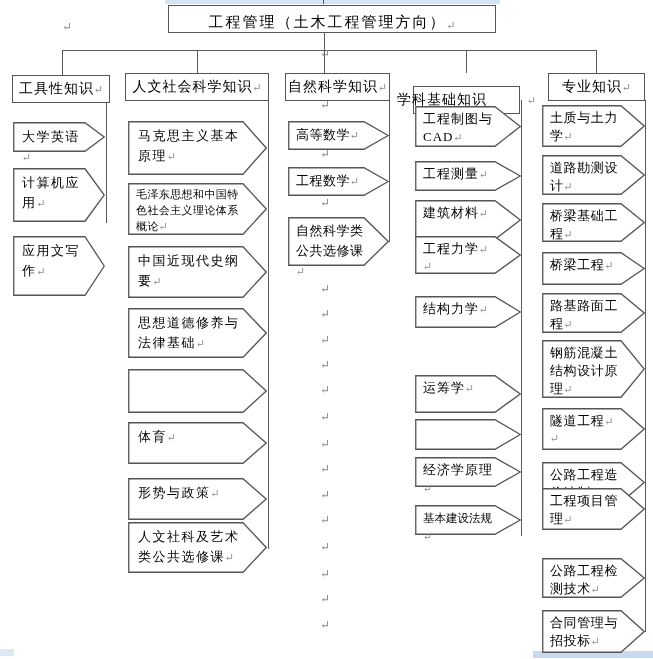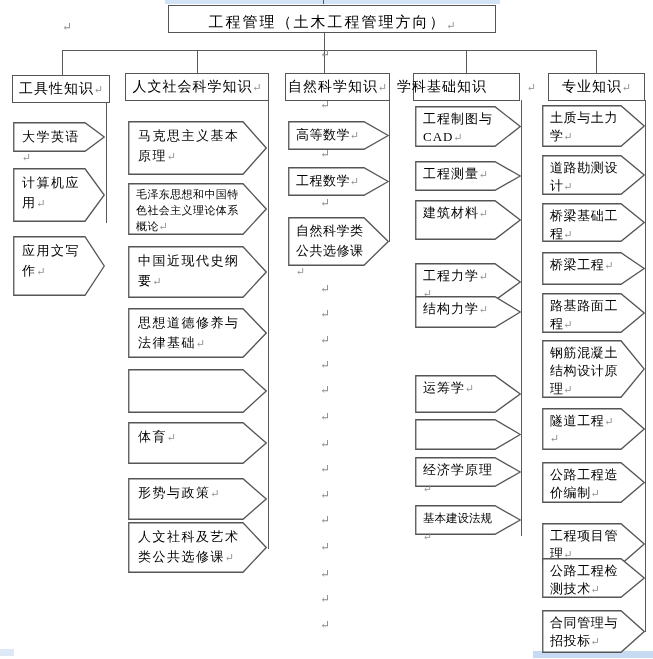--- a/index.html
+++ b/index.html
@@ -10,21 +10,21 @@
   
   .titlebox{position:absolute;left:168px;top:5px;width:326px;height:26px;background:#fff;
             border:1px solid var(--border,#4a4a4a);display:flex;align-items:flex-end;justify-content:center;
             font-size:15px;letter-spacing:2px;z-index:2;white-space:nowrap;}
   .hdr{position:absolute;height:26px;background:#fff;border:1px solid var(--border,#4a4a4a);
        display:flex;align-items:center;justify-content:center;font-size:14px;letter-spacing:1px;
        z-index:2;white-space:nowrap;}
   .hdr.h1{left:12px;top:75px;width:96px;}
   .hdr.h2{left:125px;top:73px;width:142px;}
   .hdr.h3{left:285px;top:73px;width:103px;}
-  .hdr.h4{left:413px;top:73px;width:105px;gap:40px;}
+  .hdr.h4{left:413px;top:86px;width:105px;gap:40px;}
   .hdr.h5{left:548px;top:73px;width:95px;}
   
   .pent{position:absolute;z-index:2;}
   .pent svg{position:absolute;left:0;top:0;}
   .pent svg polygon{fill:#ffffff;stroke:var(--border,#5a5a5a);stroke-width:1.3;}
   .txt{position:relative;box-sizing:border-box;width:100%;font-size:13px;z-index:2;word-break:break-all;}
   .c1{left:13px;width:92px;}  .c1 .txt{padding:5px 22px 0 9px;line-height:20px;letter-spacing:1.5px;}
   .c2{left:128px;width:139px;}.c2 .txt{padding:5px 26px 0 10px;line-height:20px;letter-spacing:1.5px;}
   .c2.sm .txt{padding:3px 26px 0 8px;font-size:11px;line-height:16px;letter-spacing:0.4px;}
   .c3{left:288px;width:101px;}.c3 .txt{padding:4px 25px 0 8px;line-height:20px;letter-spacing:0.5px;}
@@ -206,21 +206,21 @@
         <polygon points="0.75,0.75 80,0.75 105.25,15 80,29.25 0.75,29.25"></polygon>
       </svg>
     <div class="txt"><span>工程测量</span><span class="pm">↵</span></div>
     </div>
   <div class="pent c4" style="top:200px;height:40px">
       <svg width="106" height="40">
         <polygon points="0.75,0.75 80,0.75 105.25,20 80,39.25 0.75,39.25"></polygon>
       </svg>
     <div class="txt"><span>建筑材料</span><span class="pm">↵</span></div>
     </div>
-  <div class="pent c4" style="top:263px;height:29px">
+  <div class="pent c4" style="top:236px;height:29px">
       <svg width="106" height="38">
         <polygon points="0.75,0.75 80,0.75 105.25,19 80,37.25 0.75,37.25"></polygon>
       </svg>
     <div class="txt"><span>工程力学</span><span class="pm">↵</span><span class="pm pm-line">↵</span></div>
     </div>
   <div class="pent c4" style="top:296px;height:32px">
       <svg width="106" height="32">
         <polygon points="0.75,0.75 80,0.75 105.25,16 80,31.25 0.75,31.25"></polygon>
       </svg>
     <div class="txt"><span>结构力学</span><span class="pm">↵</span></div>
@@ -290,21 +290,21 @@
         <polygon points="0.75,0.75 79,0.75 102.25,21 79,41.25 0.75,41.25"></polygon>
       </svg>
     <div class="txt"><span>隧道工程</span><span class="pm">↵</span><span class="pm pm-line">↵</span></div>
     </div>
   <div class="pent c5" style="top:462px;height:41px">
       <svg width="103" height="41">
         <polygon points="0.75,0.75 79,0.75 102.25,20.5 79,40.25 0.75,40.25"></polygon>
       </svg>
     <div class="txt"><span>公路工程造价编制</span><span class="pm">↵</span></div>
     </div>
-  <div class="pent c5" style="top:523px;height:42px">
+  <div class="pent c5" style="top:488px;height:42px">
       <svg width="103" height="42">
         <polygon points="0.75,0.75 79,0.75 102.25,21 79,41.25 0.75,41.25"></polygon>
       </svg>
     <div class="txt"><span>工程项目管理</span><span class="pm">↵</span></div>
     </div>
   <div class="pent c5" style="top:558px;height:40px">
       <svg width="103" height="40">
         <polygon points="0.75,0.75 79,0.75 102.25,20 79,39.25 0.75,39.25"></polygon>
       </svg>
     <div class="txt"><span>公路工程检测技术</span><span class="pm">↵</span></div>

